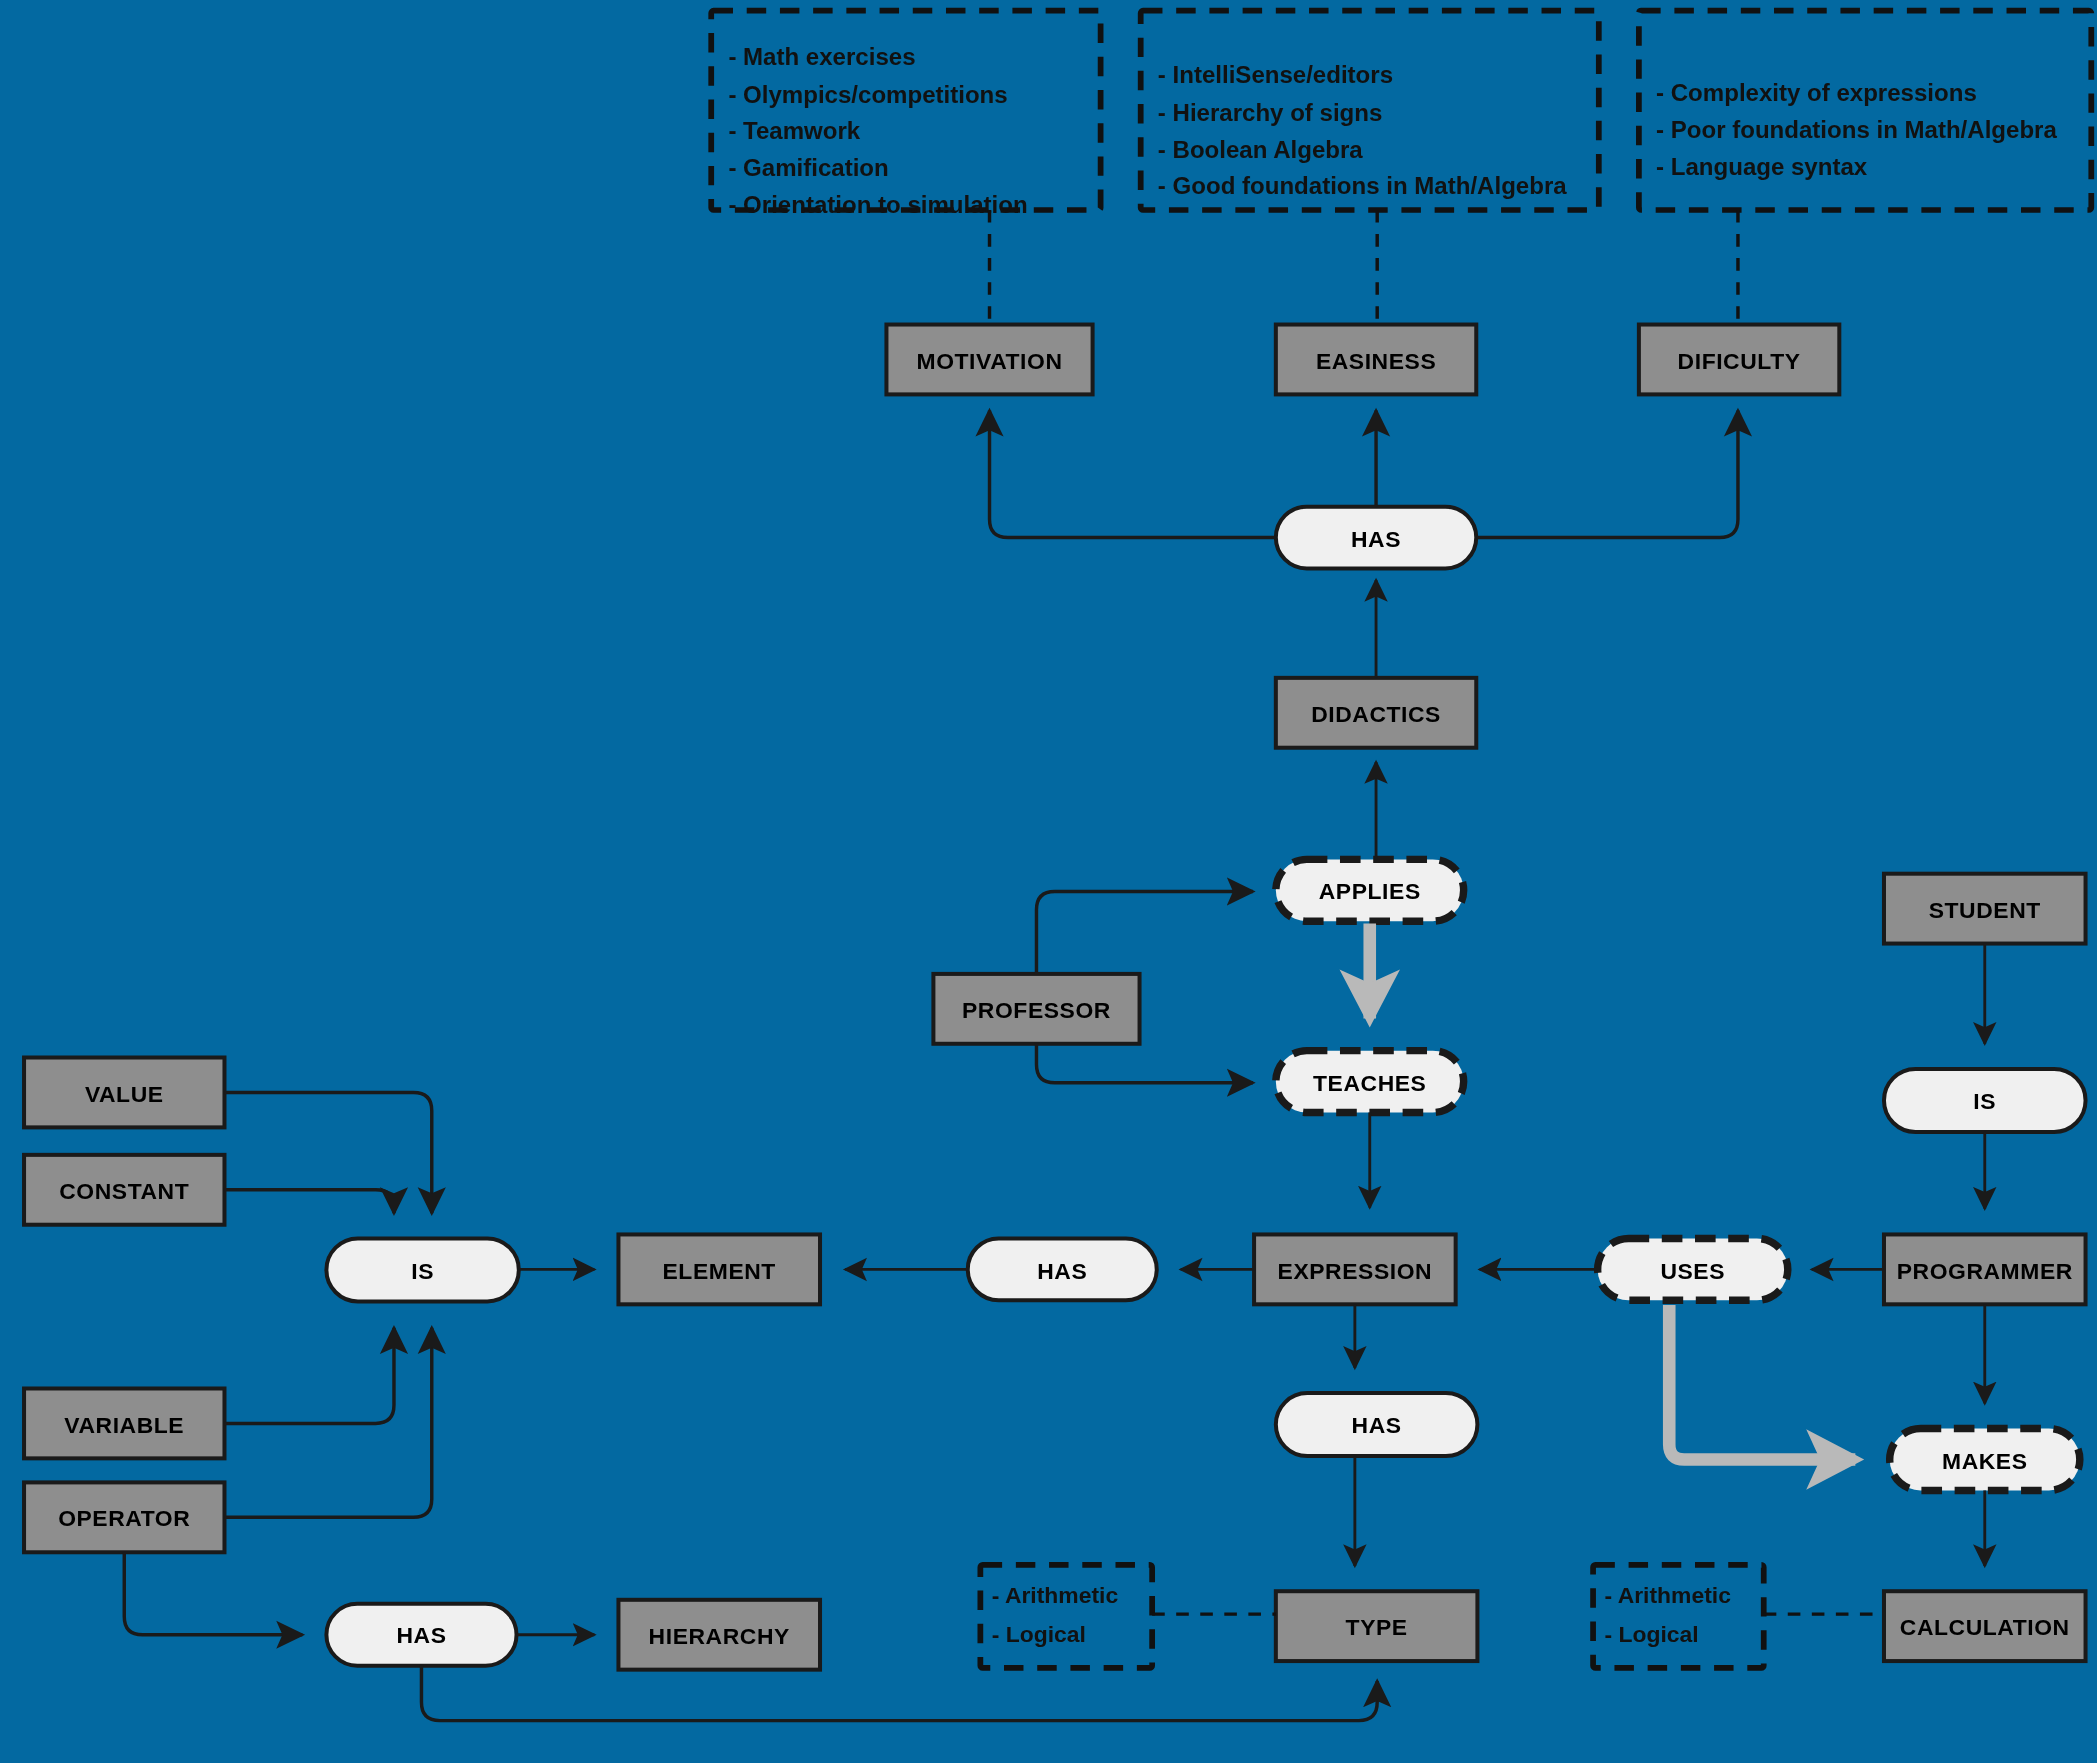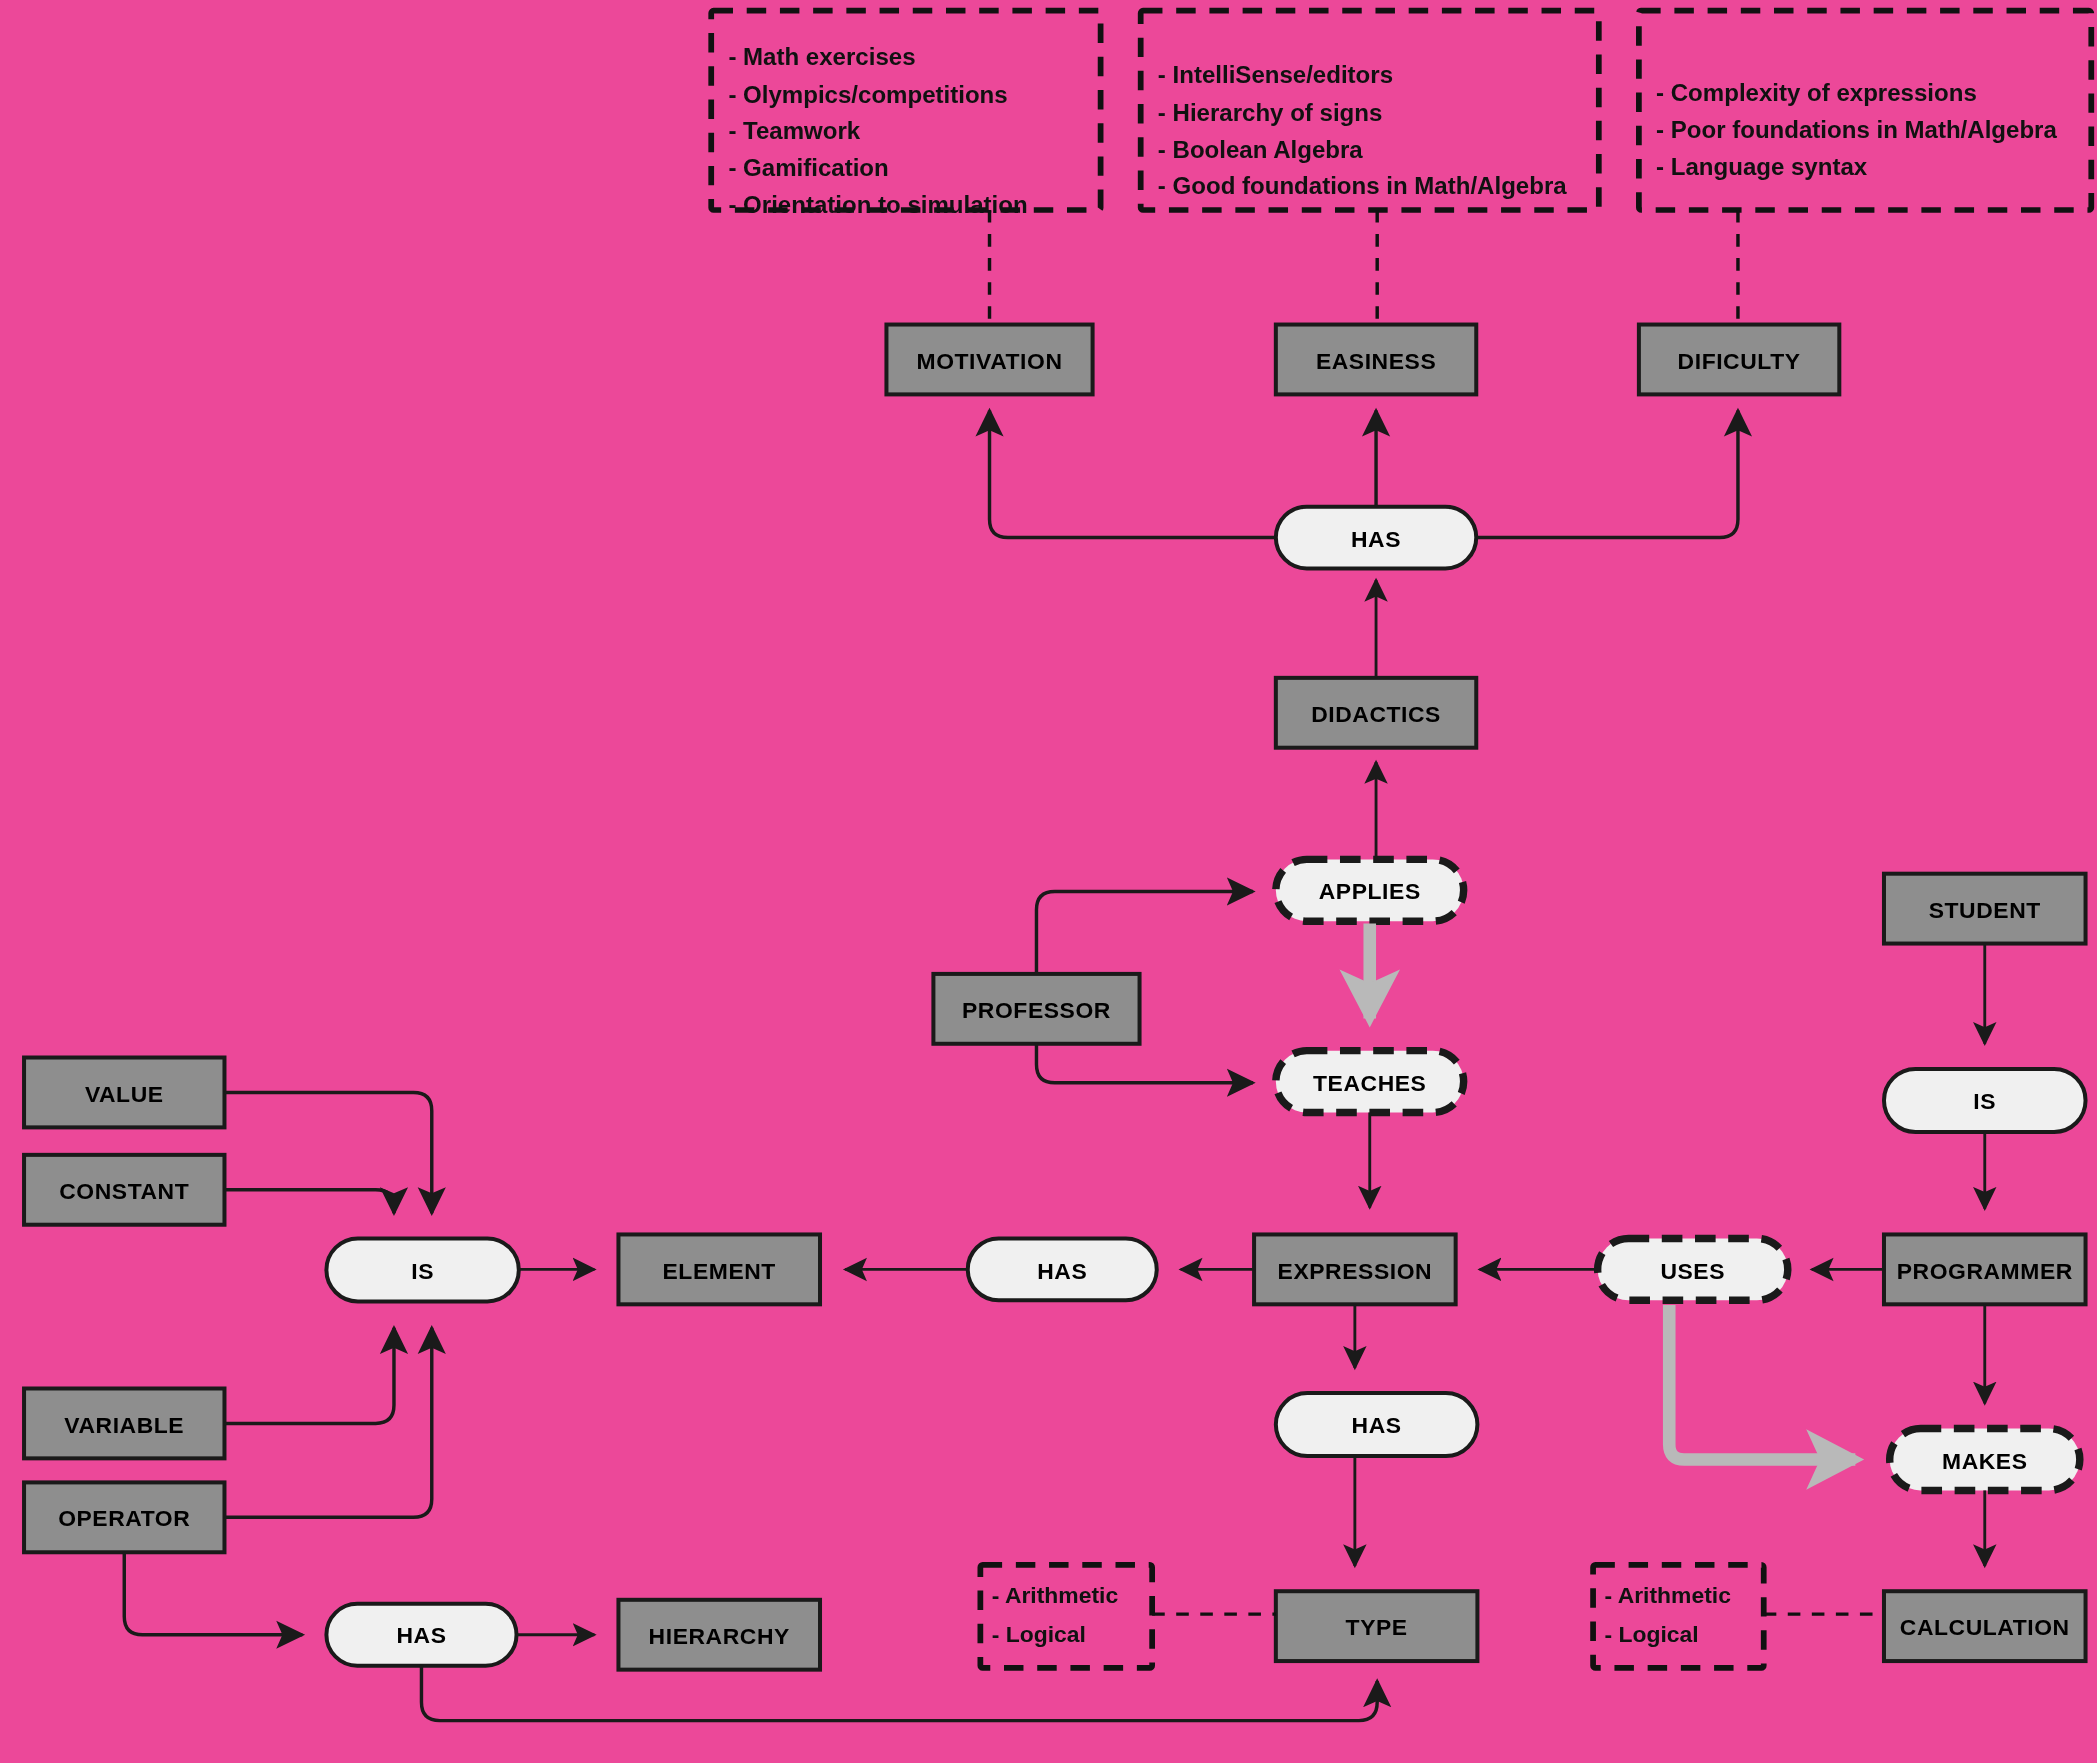--- a/index.html
+++ b/index.html
@@ -1,17 +1,17 @@
 <!DOCTYPE html>
 <html style="font-size:9.2px"><head>
 <meta charset="utf-8">
 <style>
   html,body{margin:0;padding:0;background:#ffffff;}
   body{font-family:"Liberation Sans", sans-serif;}
-  #stage{position:relative;width:2097px;height:1764px;background:#ec4899;overflow:hidden;}
+  #stage{position:relative;width:2097px;height:1764px;background:#0369a1;overflow:hidden;}
   svg#canvas{position:absolute;left:0;top:0;width:2097px;height:1764px;}
   .nodetext{
     font-family:"Liberation Sans", sans-serif;
     font-weight:bold;
     text-anchor:middle;
     dominant-baseline:central;
     fill:#000;
     paint-order:stroke;
   }
   .entity-text{font-size:40px;letter-spacing:1px;}

